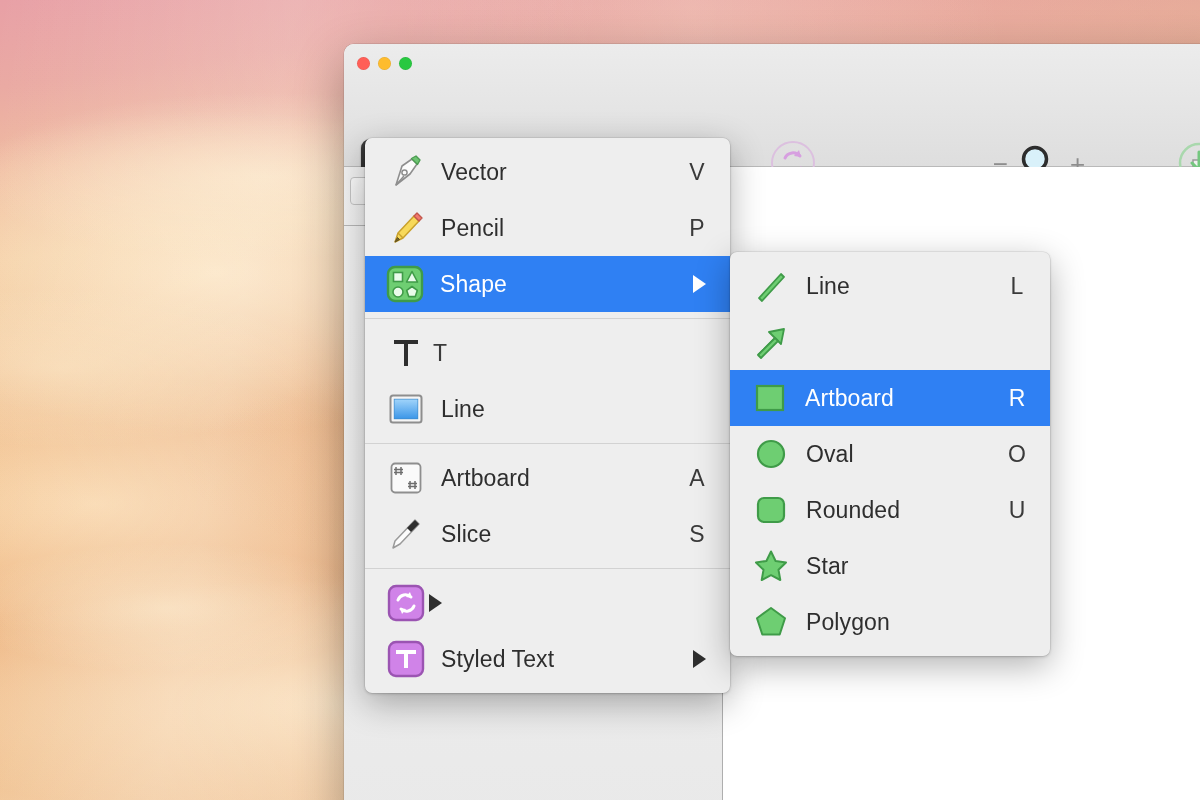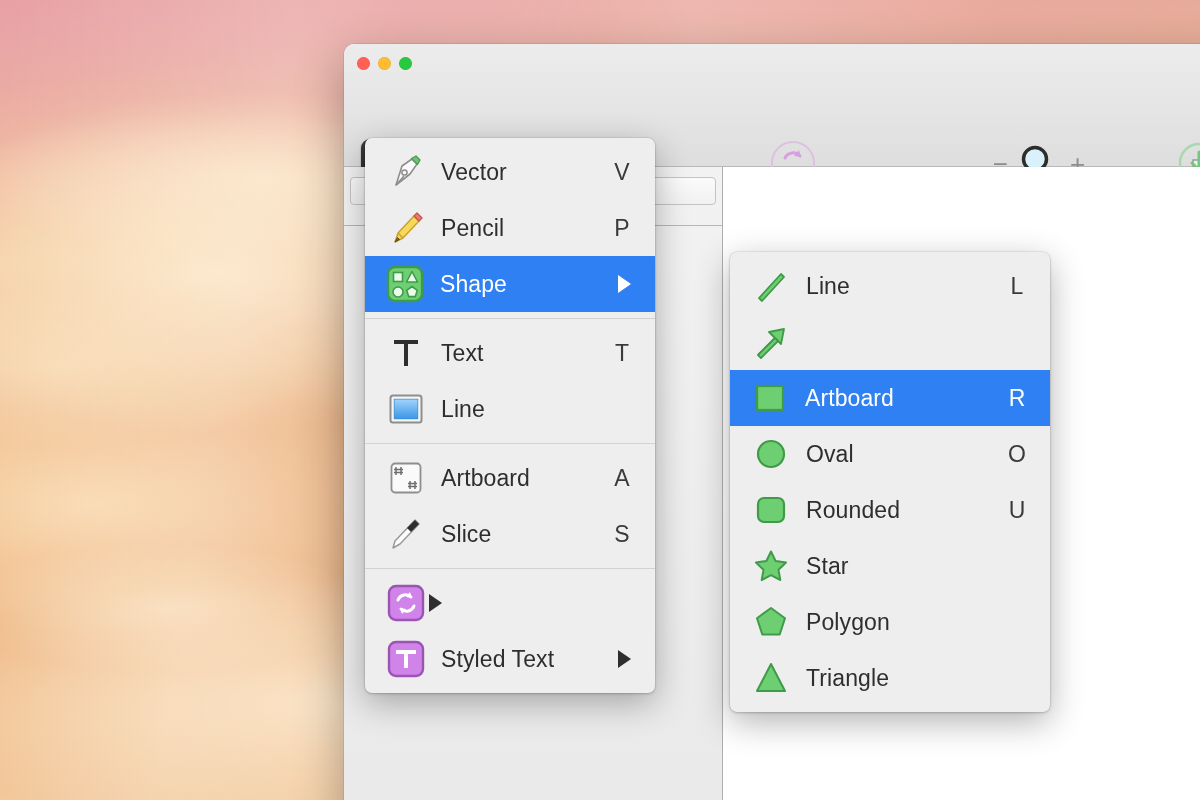--- a/index.html
+++ b/index.html
@@ -112,21 +112,21 @@
 
   
   .menu {
     position:absolute;
     background:#eeeeee;
     border-radius:7px;
     box-shadow:0 10px 34px rgba(0,0,0,0.30), 0 1px 3px rgba(0,0,0,0.18), 0 0 0 0.5px rgba(0,0,0,0.10);
     padding:6px 0;
     overflow:hidden;
   }
-  #main-menu { left:365px; top:138px; width:290px; }
+  #main-menu { left:365px; top:138px; width:365px; }
   #sub-menu  { left:730px; top:252px; width:320px; }
 
   .menu-row {
     display:flex; align-items:center;
     height:56px; padding:0 22px 0 18px;
     position:relative;
   }
   .menu-row .icon { width:46px; flex:none; display:flex; align-items:center; justify-content:center; }
   .menu-row .label {
     flex:1; font-size:23px; color:#2e2e2e; margin-left:12px;
@@ -311,21 +311,20 @@
 
   <div class="menu-sep"></div>
 
   <div class="menu-row">
     <span class="icon">
       <svg width="40" height="40" viewBox="0 0 40 40">
         <rect x="8" y="7" width="24" height="4" fill="#2e2e2e"></rect>
         <rect x="18" y="7" width="4" height="26" fill="#2e2e2e"></rect>
       </svg>
     </span>
-    <span class="label">Text</span>
     <span class="shortcut">T</span>
   </div>
 
   <div class="menu-row">
     <span class="icon">
       <svg width="36" height="36" viewBox="0 0 36 36">
         <rect x="2.5" y="4.5" width="31" height="27" rx="2.5" fill="#f5f5f5" stroke="#8e8e8e" stroke-width="2"></rect>
         <rect x="6.5" y="8.5" width="23" height="19" fill="#5fb4f2" stroke="#3f8ccc" stroke-width="1.4"></rect>
         <rect x="6.5" y="8.5" width="23" height="19" fill="url(#img-grad)"></rect>
         <defs>
@@ -466,22 +465,13 @@
   <div class="menu-row">
     <span class="icon">
       <svg width="36" height="36" viewBox="0 0 36 36">
         <path d="M18 4 L32 14.2 L26.7 30.5 L9.3 30.5 L4 14.2 Z" fill="#6ece72" stroke="#3f9b48" stroke-width="2" stroke-linejoin="round"></path>
       </svg>
     </span>
     <span class="label">Polygon</span>
     <span class="shortcut"></span>
   </div>
 
-  <div class="menu-row">
-    <span class="icon">
-      <svg width="36" height="36" viewBox="0 0 36 36">
-        <path d="M18 4 L32 31 L4 31 Z" fill="#6ece72" stroke="#3f9b48" stroke-width="2" stroke-linejoin="round"></path>
-      </svg>
-    </span>
-    <span class="label">Triangle</span>
-    <span class="shortcut"></span>
-  </div>
 </div>
 
 </body></html>

